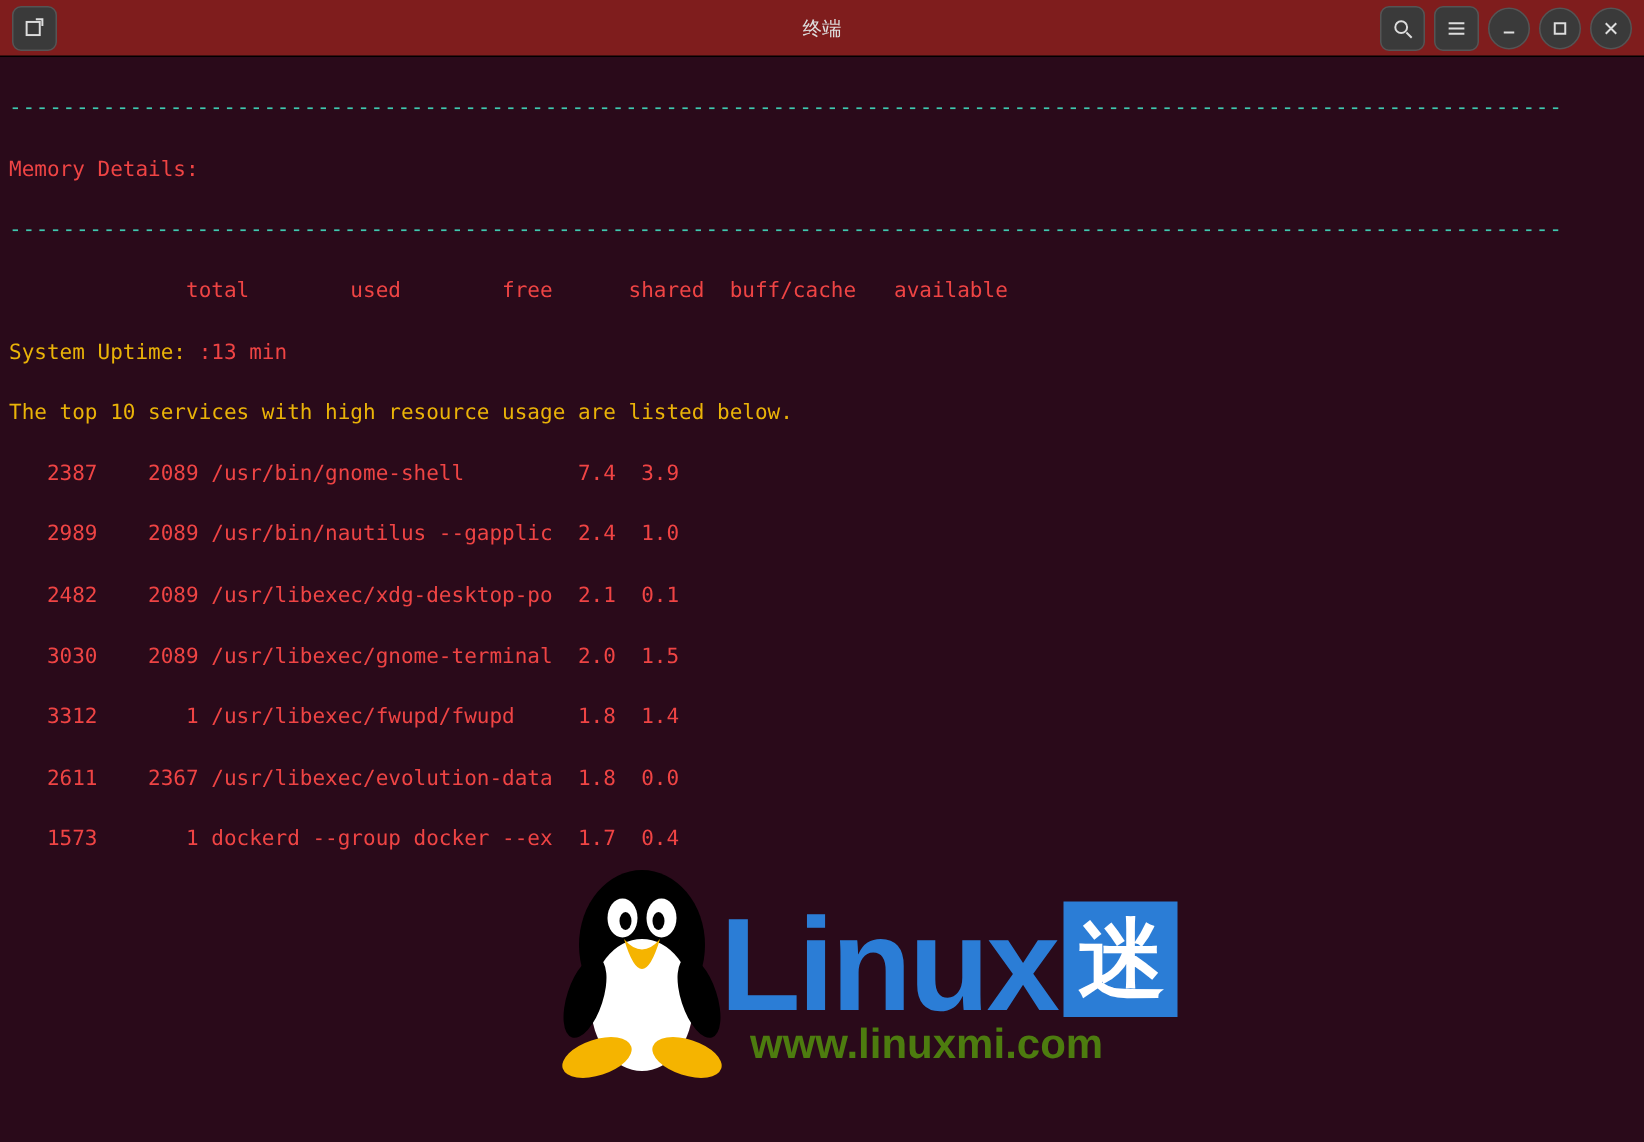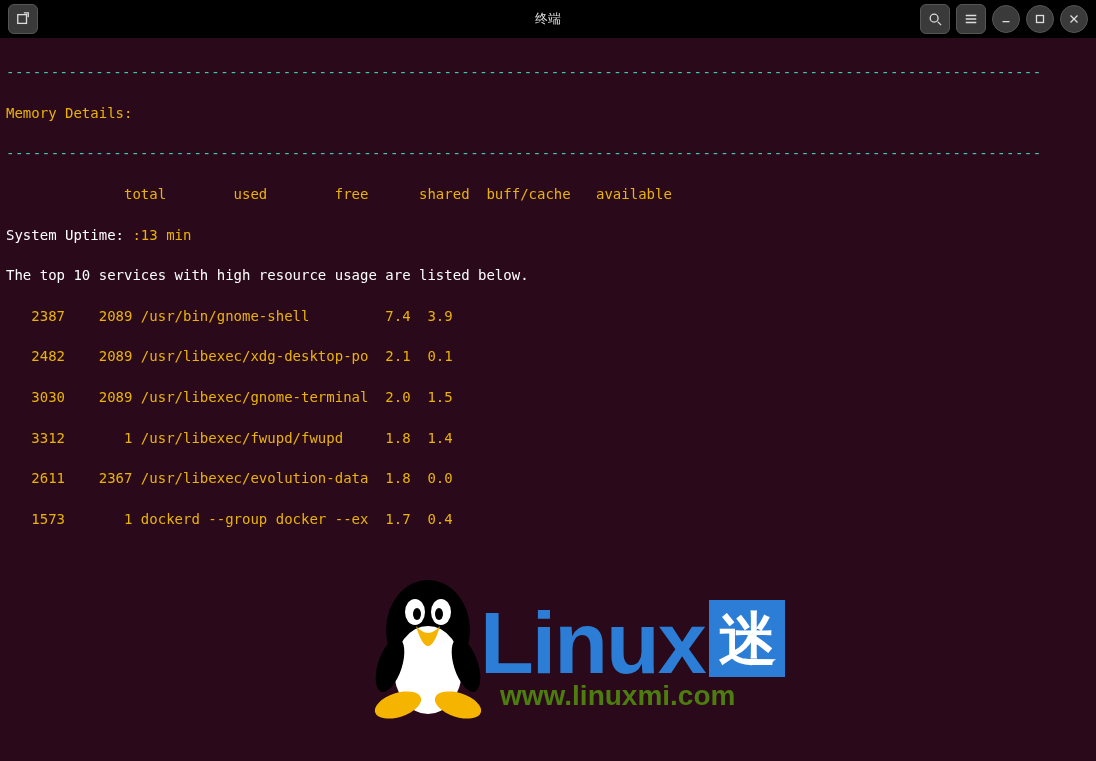--- a/index.html
+++ b/index.html
@@ -6,21 +6,21 @@
 body {
   background: #2a0a1a;
   font-family: "DejaVu Sans Mono", "Consolas", monospace;
   font-size: 14px;
   color: #e8e8e8;
   width: 1096px;
   height: 761px;
   overflow: hidden;
 }
 .titlebar {
-  background: #000000;
+  background: #7f1d1d;
   height: 38px;
   display: flex;
   align-items: center;
   justify-content: space-between;
   padding: 0 8px;
   border-bottom: 1px solid #000;
 }
 .titlebar-left, .titlebar-right { display: flex; align-items: center; gap: 6px; }
 .titlebar-center {
   position: absolute;
@@ -42,22 +42,22 @@
   color: #ddd;
   cursor: pointer;
 }
 .tb-btn.round { border-radius: 50%; width: 28px; height: 28px; }
 .tb-btn svg { width: 14px; height: 14px; }
 .terminal {
   padding: 4px 6px;
   line-height: 1.45;
   white-space: pre;
 }
-.white { color: #eab308; }
-.teal { color: #ffffff; }
+.white { color: #ef4444; }
+.teal { color: #eab308; }
 .dash-line { color: #3fc9b0; letter-spacing: 0.5px; overflow: hidden; }
 .overlay-linux {
   position: absolute;
   left: 480px;
   top: 592px;
   font-family: Arial, sans-serif;
   font-weight: bold;
   font-size: 88px;
   color: #2b7dd6;
   letter-spacing: -2px;
@@ -134,20 +134,21 @@
 </div>
 
 <div class="terminal">
 <div class="dash-line">--------------------------------------------------------------------------------------------------------------------</div>
 <div class="white">Memory Details:</div>
 <div class="dash-line">--------------------------------------------------------------------------------------------------------------------</div>
 <div class="white">              total        used        free      shared  buff/cache   available</div>
 <div><span class="teal">System Uptime: </span><span class="white">:13 min</span></div>
 <div class="teal">The top 10 services with high resource usage are listed below.</div>
 <div class="white">   2387    2089 /usr/bin/gnome-shell         7.4  3.9</div>
+<div class="white">   2989    2089 /usr/bin/nautilus --gapplic  2.4  1.0</div>
 <div class="white">   2482    2089 /usr/libexec/xdg-desktop-po  2.1  0.1</div>
 <div class="white">   3030    2089 /usr/libexec/gnome-terminal  2.0  1.5</div>
 <div class="white">   3312       1 /usr/libexec/fwupd/fwupd     1.8  1.4</div>
 <div class="white">   2611    2367 /usr/libexec/evolution-data  1.8  0.0</div>
 <div class="white">   1573       1 dockerd --group docker --ex  1.7  0.4</div>
 
 
 
 
 

